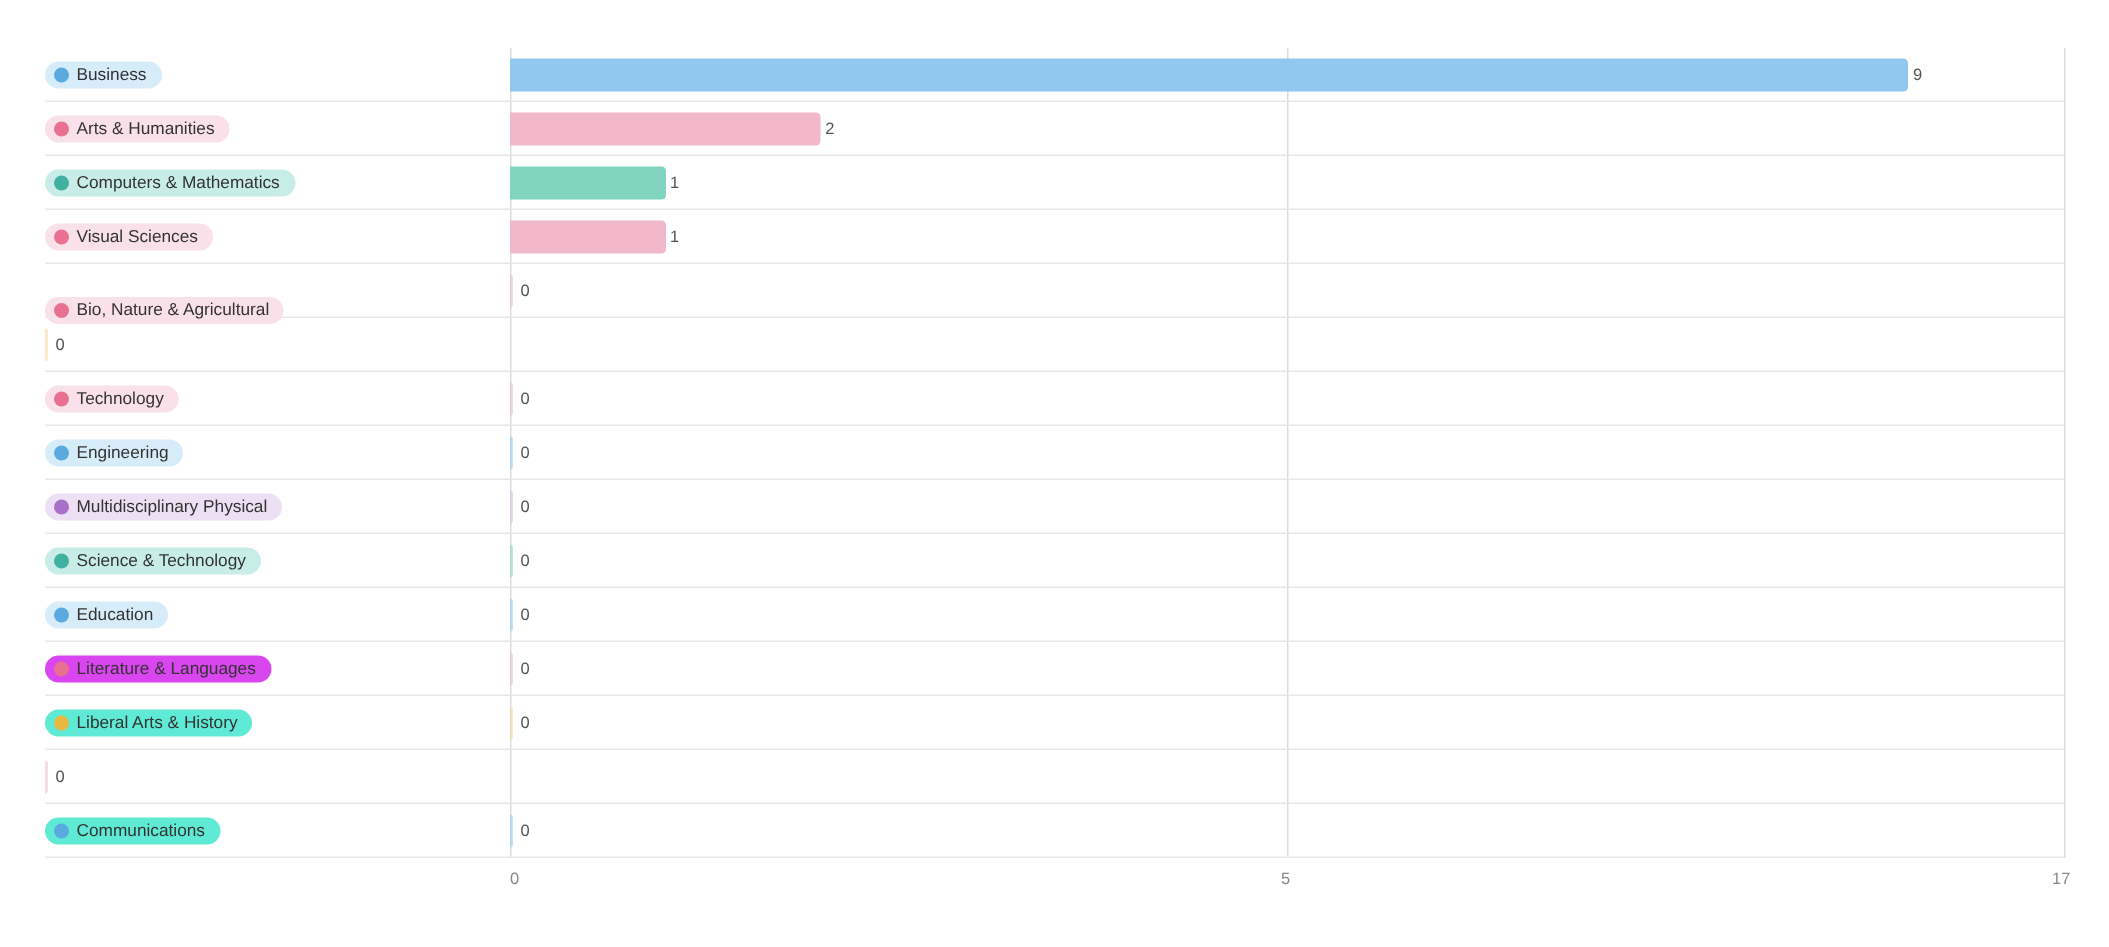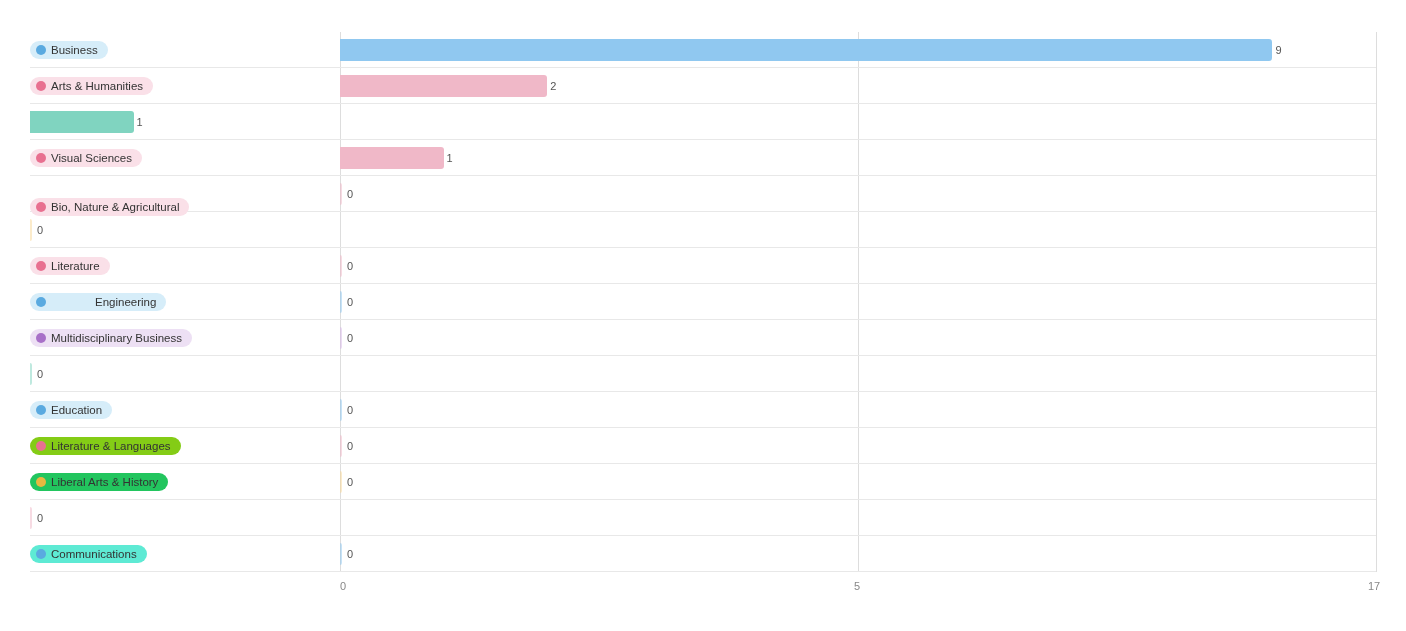--- a/index.html
+++ b/index.html
@@ -133,20 +133,26 @@
             <div class="bar-label-dot" style="background: rgb(232, 112, 144);"></div>
             <span>Arts &amp; Humanities</span>
           </div>
         </div>
         <div class="bar-area">
           <div class="bar" style="width: 207.2px; background: rgb(240, 184, 200);"></div>
           <div class="bar-value" style="left: 207.2px;">2</div>
         </div>
       </div>
       <div class="chart-row">
+        <div class="bar-label-area">
+          <div class="bar-label-pill" style="background: rgb(200, 237, 232);">
+            <div class="bar-label-dot" style="background: rgb(64, 176, 160);"></div>
+            <span>Computers &amp; Mathematics</span>
+          </div>
+        </div>
         <div class="bar-area">
           <div class="bar" style="width: 103.6px; background: rgb(128, 212, 192);"></div>
           <div class="bar-value" style="left: 103.6px;">1</div>
         </div>
       </div>
       <div class="chart-row">
         <div class="bar-label-area">
           <div class="bar-label-pill" style="background: rgb(250, 224, 232);">
             <div class="bar-label-dot" style="background: rgb(232, 112, 144);"></div>
             <span>Visual Sciences</span>
@@ -172,85 +178,91 @@
       <div class="chart-row">
         <div class="bar-area">
           <div class="bar" style="width: 2px; background: rgb(248, 216, 152); opacity: 0.5;"></div>
           <div class="bar-value" style="left: 4px;">0</div>
         </div>
       </div>
       <div class="chart-row">
         <div class="bar-label-area">
           <div class="bar-label-pill" style="background: rgb(250, 224, 232);">
             <div class="bar-label-dot" style="background: rgb(232, 112, 144);"></div>
-            <span>Literature</span>
-          </div>
-        </div>
-        <div class="bar-area">
-          <div class="bar" style="width: 2px; background: rgb(240, 184, 200); opacity: 0.5;"></div>
-          <div class="bar-value" style="left: 4px;">0</div>
-        </div>
-      </div>
-      <div class="chart-row">
-        <div class="bar-label-area">
-          <div class="bar-label-pill" style="background: rgb(214, 237, 249); gap: 44px;">
+            <span>Technology</span>
+          </div>
+        </div>
+        <div class="bar-area">
+          <div class="bar" style="width: 2px; background: rgb(240, 184, 200); opacity: 0.5;"></div>
+          <div class="bar-value" style="left: 4px;">0</div>
+        </div>
+      </div>
+      <div class="chart-row">
+        <div class="bar-label-area">
+          <div class="bar-label-pill" style="background: rgb(214, 237, 249);">
             <div class="bar-label-dot" style="background: rgb(90, 170, 224);"></div>
             <span>Engineering</span>
           </div>
         </div>
         <div class="bar-area">
           <div class="bar" style="width: 2px; background: rgb(144, 200, 240); opacity: 0.5;"></div>
           <div class="bar-value" style="left: 4px;">0</div>
         </div>
       </div>
       <div class="chart-row">
         <div class="bar-label-area">
           <div class="bar-label-pill" style="background: rgb(237, 224, 244);">
             <div class="bar-label-dot" style="background: rgb(168, 112, 200);"></div>
-            <span>Multidisciplinary Business</span>
+            <span>Multidisciplinary Physical</span>
           </div>
         </div>
         <div class="bar-area">
           <div class="bar" style="width: 2px; background: rgb(216, 184, 232); opacity: 0.5;"></div>
           <div class="bar-value" style="left: 4px;">0</div>
         </div>
       </div>
       <div class="chart-row">
+        <div class="bar-label-area">
+          <div class="bar-label-pill" style="background: rgb(200, 237, 232);">
+            <div class="bar-label-dot" style="background: rgb(64, 176, 160);"></div>
+            <span>Science &amp; Technology</span>
+          </div>
+        </div>
         <div class="bar-area">
           <div class="bar" style="width: 2px; background: rgb(128, 212, 192); opacity: 0.5;"></div>
           <div class="bar-value" style="left: 4px;">0</div>
         </div>
       </div>
       <div class="chart-row">
         <div class="bar-label-area">
           <div class="bar-label-pill" style="background: rgb(214, 237, 249);">
             <div class="bar-label-dot" style="background: rgb(90, 170, 224);"></div>
             <span>Education</span>
           </div>
         </div>
         <div class="bar-area">
           <div class="bar" style="width: 2px; background: rgb(144, 200, 240); opacity: 0.5;"></div>
           <div class="bar-value" style="left: 4px;">0</div>
         </div>
       </div>
       <div class="chart-row">
         <div class="bar-label-area">
-          <div class="bar-label-pill" style="background: #84cc16;">
+          <div class="bar-label-pill" style="background: #d946ef;">
             <div class="bar-label-dot" style="background: rgb(232, 112, 144);"></div>
             <span>Literature &amp; Languages</span>
           </div>
         </div>
         <div class="bar-area">
           <div class="bar" style="width: 2px; background: rgb(240, 184, 200); opacity: 0.5;"></div>
           <div class="bar-value" style="left: 4px;">0</div>
         </div>
       </div>
       <div class="chart-row">
         <div class="bar-label-area">
-          <div class="bar-label-pill" style="background: #22c55e;">
+          <div class="bar-label-pill" style="background: #5eead4;">
             <div class="bar-label-dot" style="background: rgb(232, 184, 64);"></div>
             <span>Liberal Arts &amp; History</span>
           </div>
         </div>
         <div class="bar-area">
           <div class="bar" style="width: 2px; background: rgb(248, 216, 152); opacity: 0.5;"></div>
           <div class="bar-value" style="left: 4px;">0</div>
         </div>
       </div>
       <div class="chart-row">

